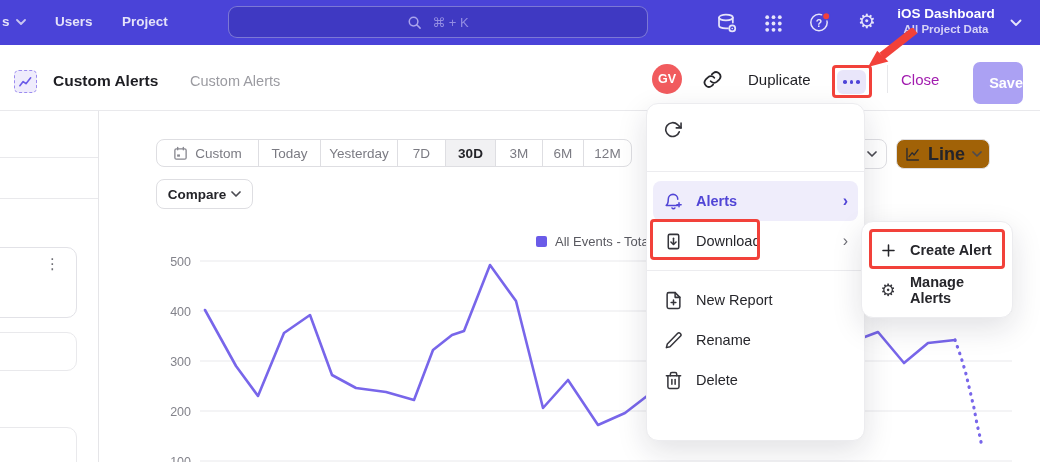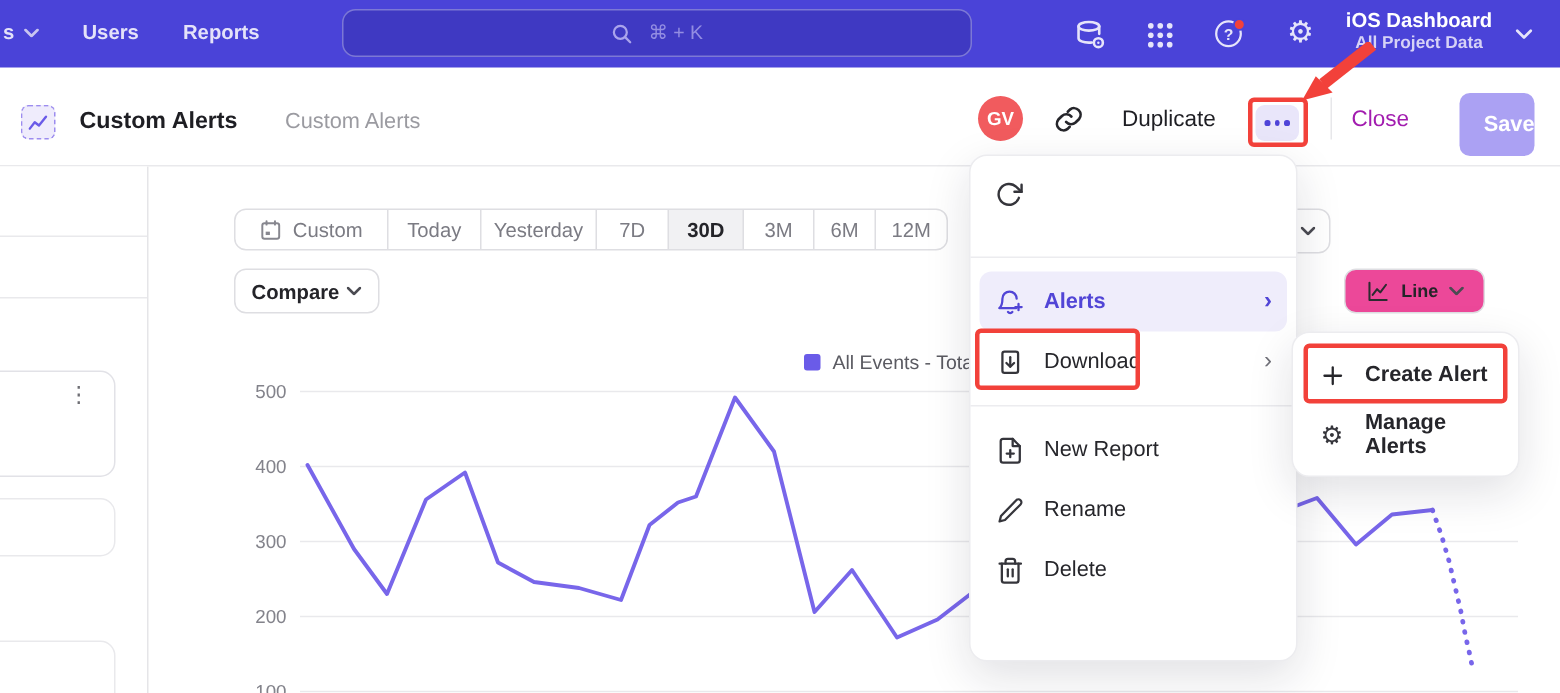--- a/index.html
+++ b/index.html
@@ -69,23 +69,23 @@
   .seg-item:last-child { border-right:none; }
   .seg-item.sel { background:#F1F1F3; color:#242429; font-weight:700; }
   .compare-btn { position:absolute; left:156px; top:179px; width:97px; height:30px;
     border:1px solid #DEDEE2; border-radius:8px; background:#fff; display:flex;
     align-items:center; justify-content:center; gap:5px; font-size:13.5px;
     font-weight:600; color:#242429; z-index:2; cursor:pointer; }
   .hidden-frag { position:absolute; left:808px; top:139px; width:79px; height:30px;
     border:1px solid #DEDEE2; border-radius:8px; background:#fff; z-index:2; cursor:pointer; }
   .hidden-frag svg { position:absolute; right:9px; top:11px; }
   .line-btn { position:absolute; left:896px; top:139px; width:94px; height:30px;
-    border:1px solid #DEDEE2; border-radius:8px; background:#ec4899; display:flex;
-    align-items:center; justify-content:center; gap:7px; font-size:12px;
-    font-weight:600; color:#242429; z-index:2; cursor:pointer;margin-top:40px; }
+    border:1px solid #DEDEE2; border-radius:8px; background:#a16207; display:flex;
+    align-items:center; justify-content:center; gap:7px; font-size:18px;
+    font-weight:600; color:#242429; z-index:2; cursor:pointer; }
 
   
   #chart-svg { position:absolute; left:0; top:0; width:1040px; height:462px; z-index:1; pointer-events:none; }
   .gridline { stroke:#E9E9EC; stroke-width:1; }
   .ticklabel { fill:#83838B; font-size:12.5px; text-anchor:end;
     font-family:"Liberation Sans","DejaVu Sans",sans-serif; }
   .chart-line { fill:none; stroke-width:2.6; stroke-linejoin:round; stroke-linecap:round; }
   .chart-line.dotted { stroke-dasharray:0.5 6.5; stroke-width:3.2; }
   .legend { position:absolute; left:536px; top:234px; display:flex; align-items:center; gap:8px; z-index:2; }
   .legend-swatch { width:11px; height:11px; border-radius:2px; background:var(--legend,#6A5BE8); cursor:pointer; }
@@ -150,21 +150,21 @@
   <div class="nav-item" style="left:2px;">
     <span>s</span>
     <svg width="10" height="6" viewBox="0 0 10 6">
         <polyline points="1,1 5,5 9,1" fill="none" stroke="#C9C5F0" stroke-width="1.8" stroke-linecap="round" stroke-linejoin="round"></polyline>
       </svg>
   </div>
   <div class="nav-item" style="left:55px;">
       <span>Users</span>
     </div>
   <div class="nav-item" style="left:122px;">
-      <span>Reports</span>
+      <span>Project</span>
     </div>
 
   <div class="searchbox">
     <svg width="15" height="15" viewBox="0 0 16 16">
       <circle cx="7" cy="7" r="4.6" fill="none" stroke="#AAA4EC" stroke-width="1.6"></circle>
       <line x1="10.4" y1="10.4" x2="14" y2="14" stroke="#AAA4EC" stroke-width="1.6" stroke-linecap="round"></line>
     </svg>
     <span class="search-kbd">⌘ + K</span>
   </div>
 

